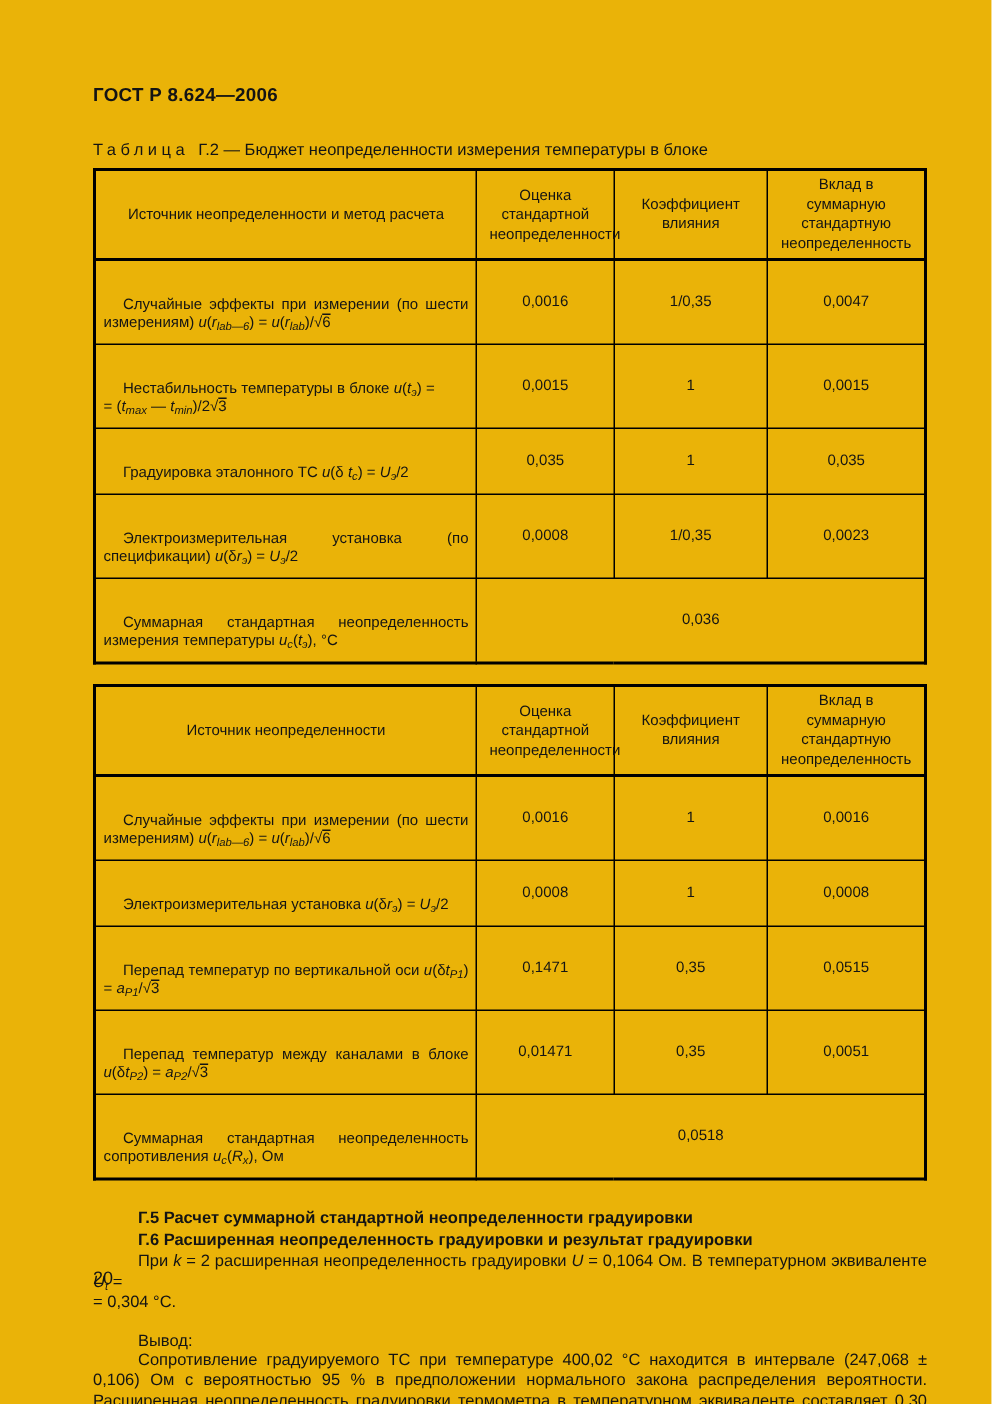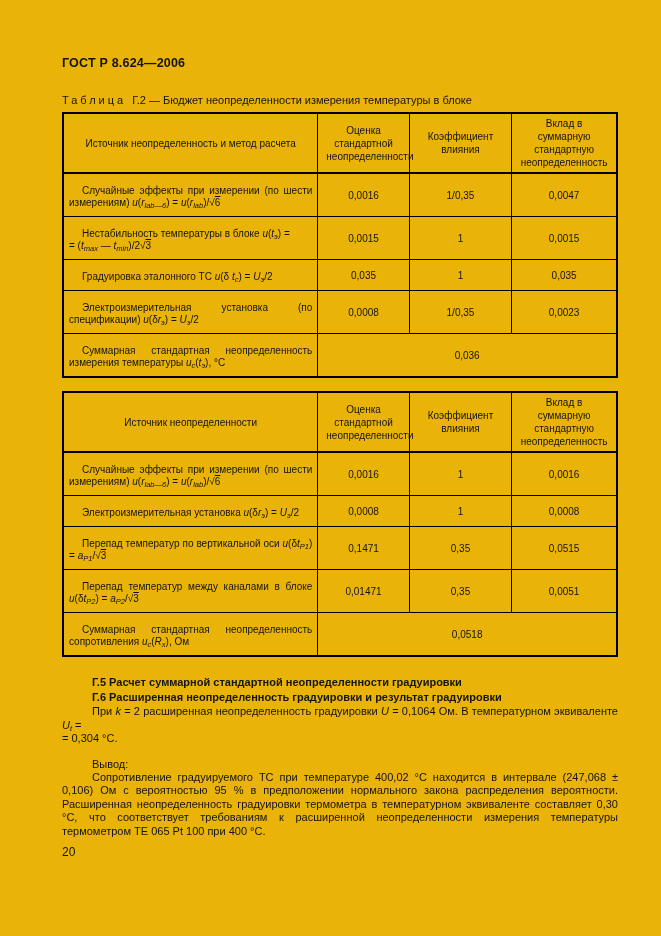--- a/index.html
+++ b/index.html
@@ -22,21 +22,21 @@
     border: 2px solid #000;
     font-size: 10px; margin-bottom: 13px;
   }
   table.budget td, table.budget th { border: 1px solid #000; vertical-align: middle; }
   table.budget thead th {
     font-weight: normal; text-align: center;
     font-size: 10px; line-height: 13px;
     height: 48px; padding: 3px 8px;
     border-bottom: 2px solid #000;
   }
-  td.src { padding: 7px 5px 3px 5px; }
+  td.src { padding: 20px 5px 3px 5px; }
   td.src p { margin: 0; text-indent: 13px; text-align: justify; line-height: 12.5px; }
   td.num { text-align: center; padding: 2px 4px; margin-top: 12px; }
   tr.row2 td { height: 32px; }
   tr.row1 td { height: 20px; }
   sub { font-size: 7.5px; font-style: italic; vertical-align: -2px; line-height: 0; }
   .ov { text-decoration: overline; }
 
   .sec { margin-top: 18px; font-size: 11px; }
   .sec-heading { font-weight: bold; font-size: 11px; text-indent: 30px; margin: 0 0 1px 0; line-height: 14px; }
   .para { font-size: 11px; line-height: 13.5px; text-align: justify; text-indent: 30px; margin: 0 0 1px 0; }
@@ -58,21 +58,21 @@
 
     <table class="budget">
       <colgroup>
         <col style="width:46%">
           <col style="width:16.5%">
           <col style="width:18.5%">
           <col style="width:19%">
       </colgroup>
       <thead>
         <tr>
-          <th>Источник неопределенность и метод расчета</th>
+          <th>Источник неопределенности и метод расчета</th>
           <th>Оценка стандартной неопределенности</th>
           <th>Коэффициент влияния</th>
           <th>Вклад в суммарную стандартную неопределенность</th>
         </tr>
       </thead>
       <tbody>
         <tr class="row2">
           <td class="src">
               <p>Случайные эффекты при измерении (по шести измерениям) <i>u</i>(<i>r</i><sub>lab—6</sub>) = <i>u</i>(<i>r</i><sub>lab</sub>)/√<span class="ov">6</span></p>
             </td>

